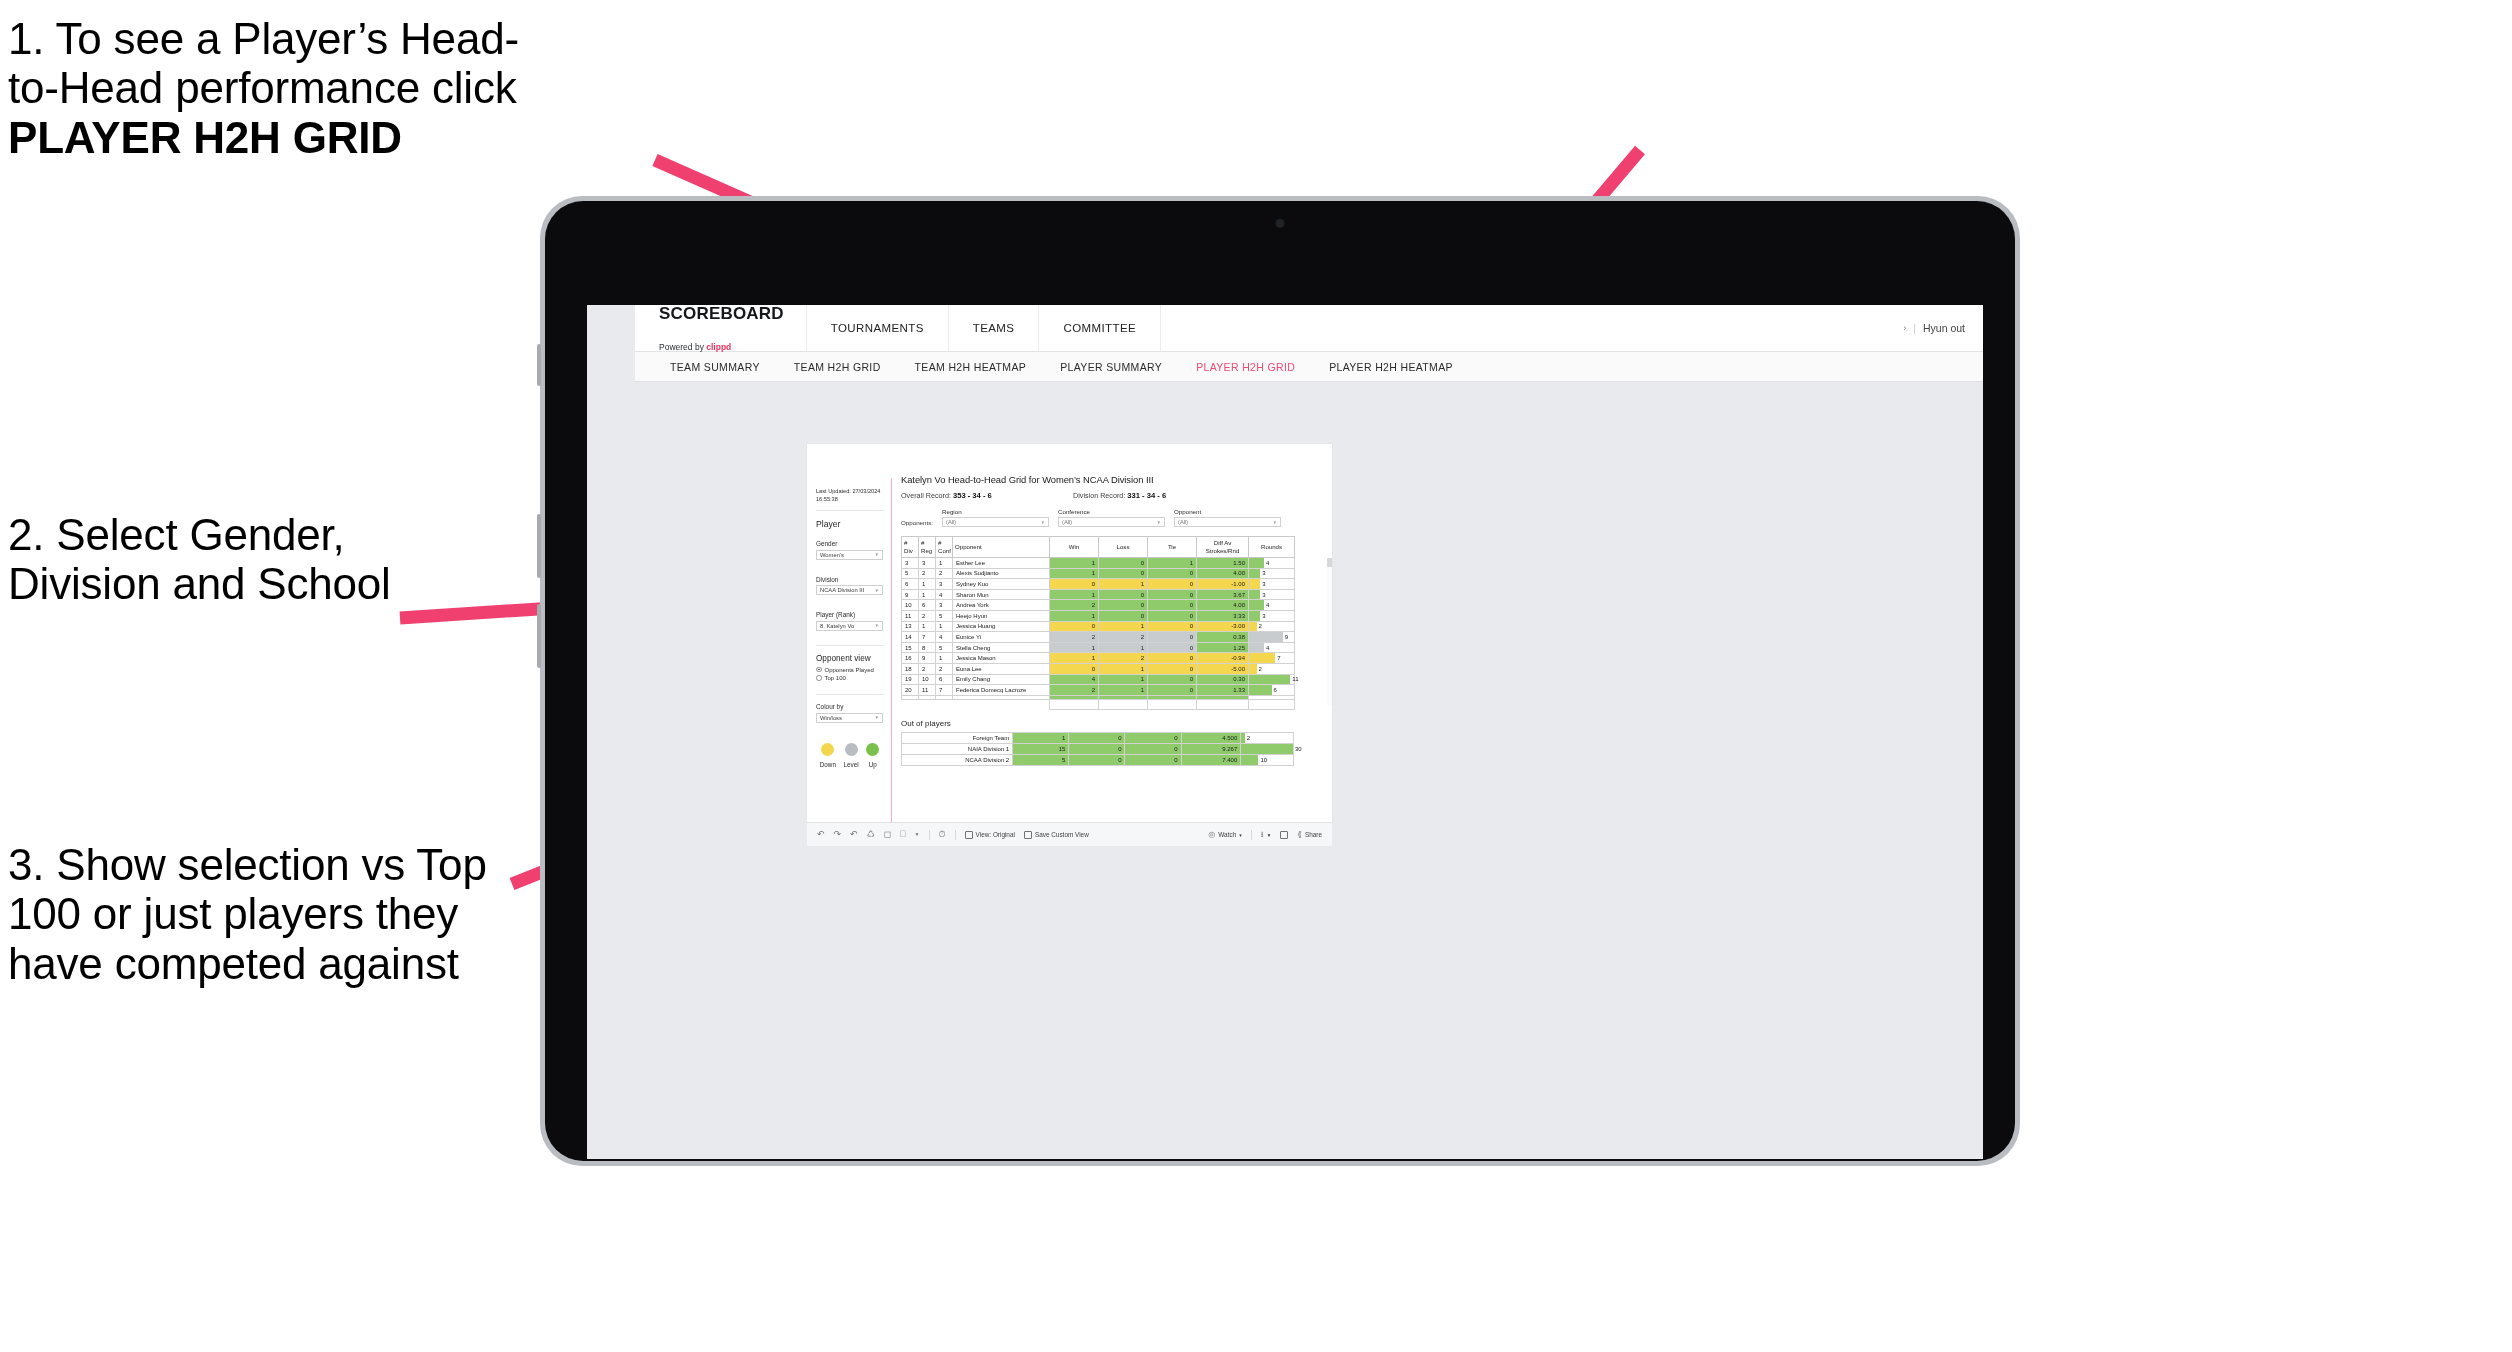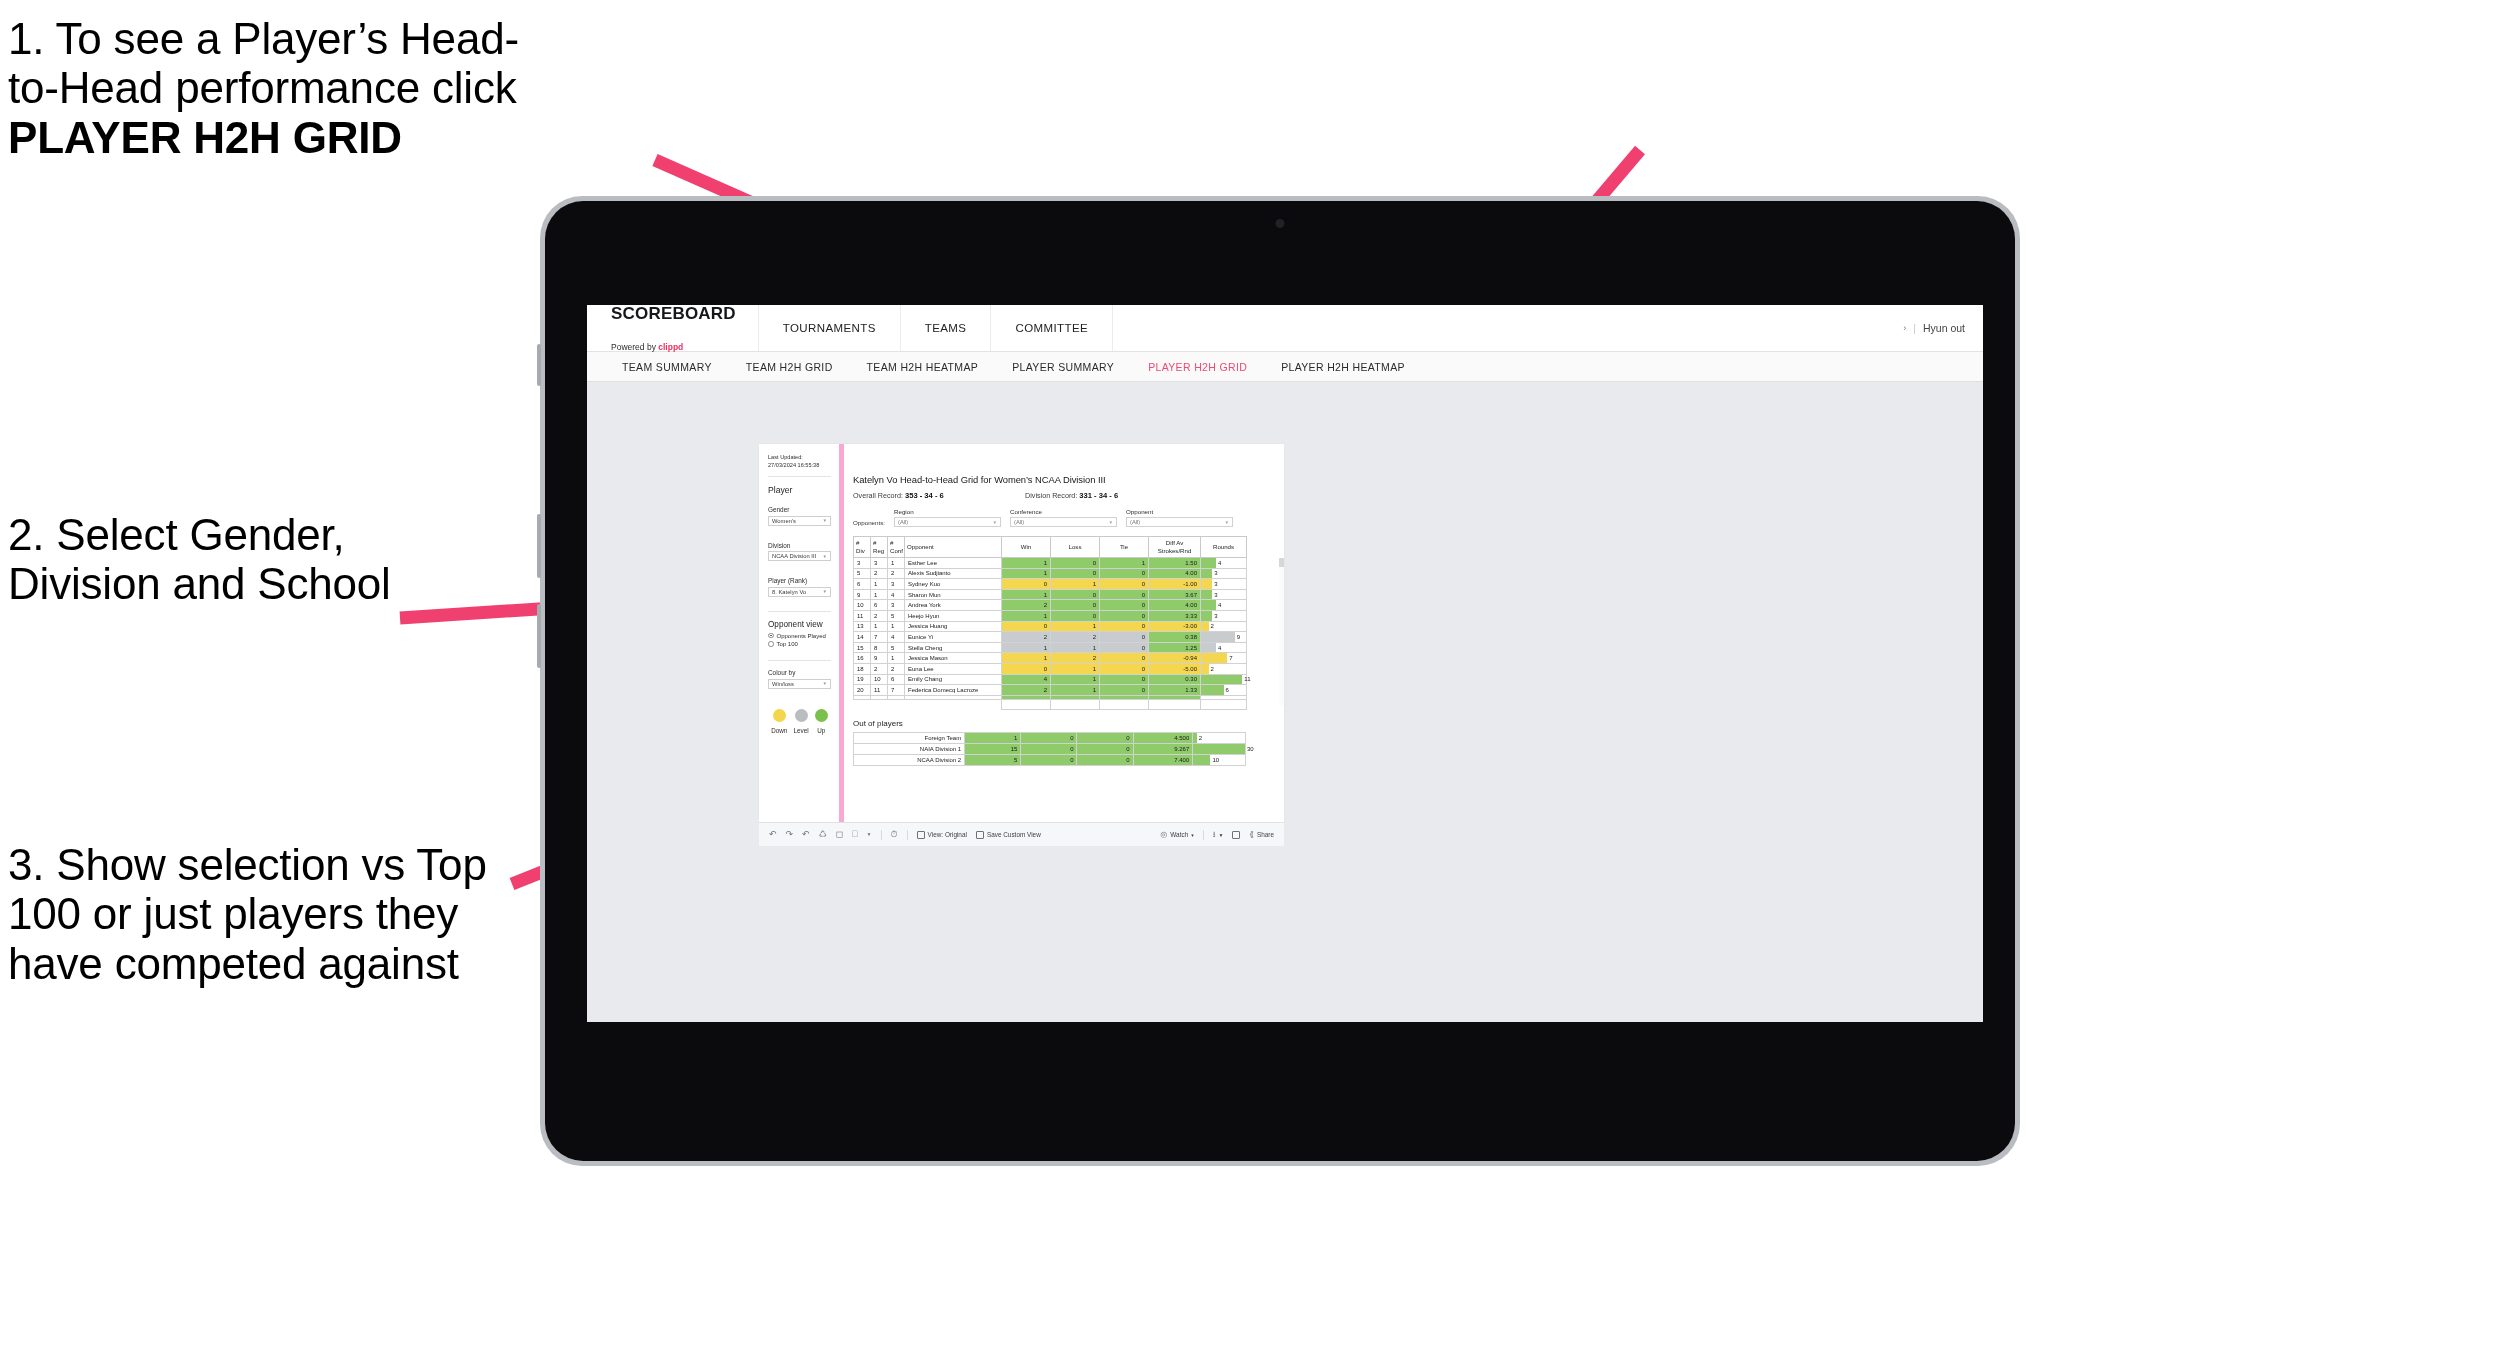--- a/index.html
+++ b/index.html
@@ -52,23 +52,24 @@
     position: absolute; left: -3px; width: 4px;
     background: #a7abaf; border-radius: 2px;
   }
   .sb1 { top: 148px; height: 42px; }
   .sb2 { top: 318px; height: 64px; }
   .sb3 { top: 408px; height: 64px; }
 
   
   #screen {
     position: absolute; left: 42px; top: 104px;
-    width: 1396px; height: 717px;
+    width: 1396px; height: 854px;
     background: #e8eaed;
     overflow: hidden;
+    padding-left: 48px;
   }
 
   
   .topbar {
     height: 47px; background: #fff;
     display: flex; align-items: stretch;
     border-bottom: 1px solid #e3e3e3;
   }
   .brand {
     display: flex; flex-direction: column; justify-content: center;
@@ -113,23 +114,23 @@
     position: absolute; left: 172px; top: 62px;
     width: 525px; height: 378px;
     background: #ffffff;
     display: flex;
     box-shadow: 0 0 0 1px #e6e6e6;
   }
 
   
   .vsidebar {
     width: 85px; flex: 0 0 85px;
-    border-right: 5px solid #f9a8d4;
+    border-right: 1px solid #f9a8d4;
     padding: 10px 8px 0 9px;
-    font-size: 6.2px; color: #333;
+    font-size: 6.2px; color: #333; margin-top: 34px;
   }
   .lastupd { font-size: 5.6px; color: #2f2f2f; line-height: 1.35; }
   .hr { height: 1px; background: #e4e4e4; margin: 7px 0 8px 0; }
   .vs-title { font-size: 8.6px; color: #1f1f1f; margin-bottom: 11px; }
   .fld { margin-bottom: 9px; }
   .fld-label { font-size: 6.4px; color: #2b2b2b; margin-bottom: 2.5px; }
   .ddl {
     height: 10px; border: 1px solid #cfcfcf; background: #fff;
     display: flex; align-items: center; justify-content: space-between;
     padding: 0 3px 0 3px; font-size: 5.8px; color: #3a3a3a;

